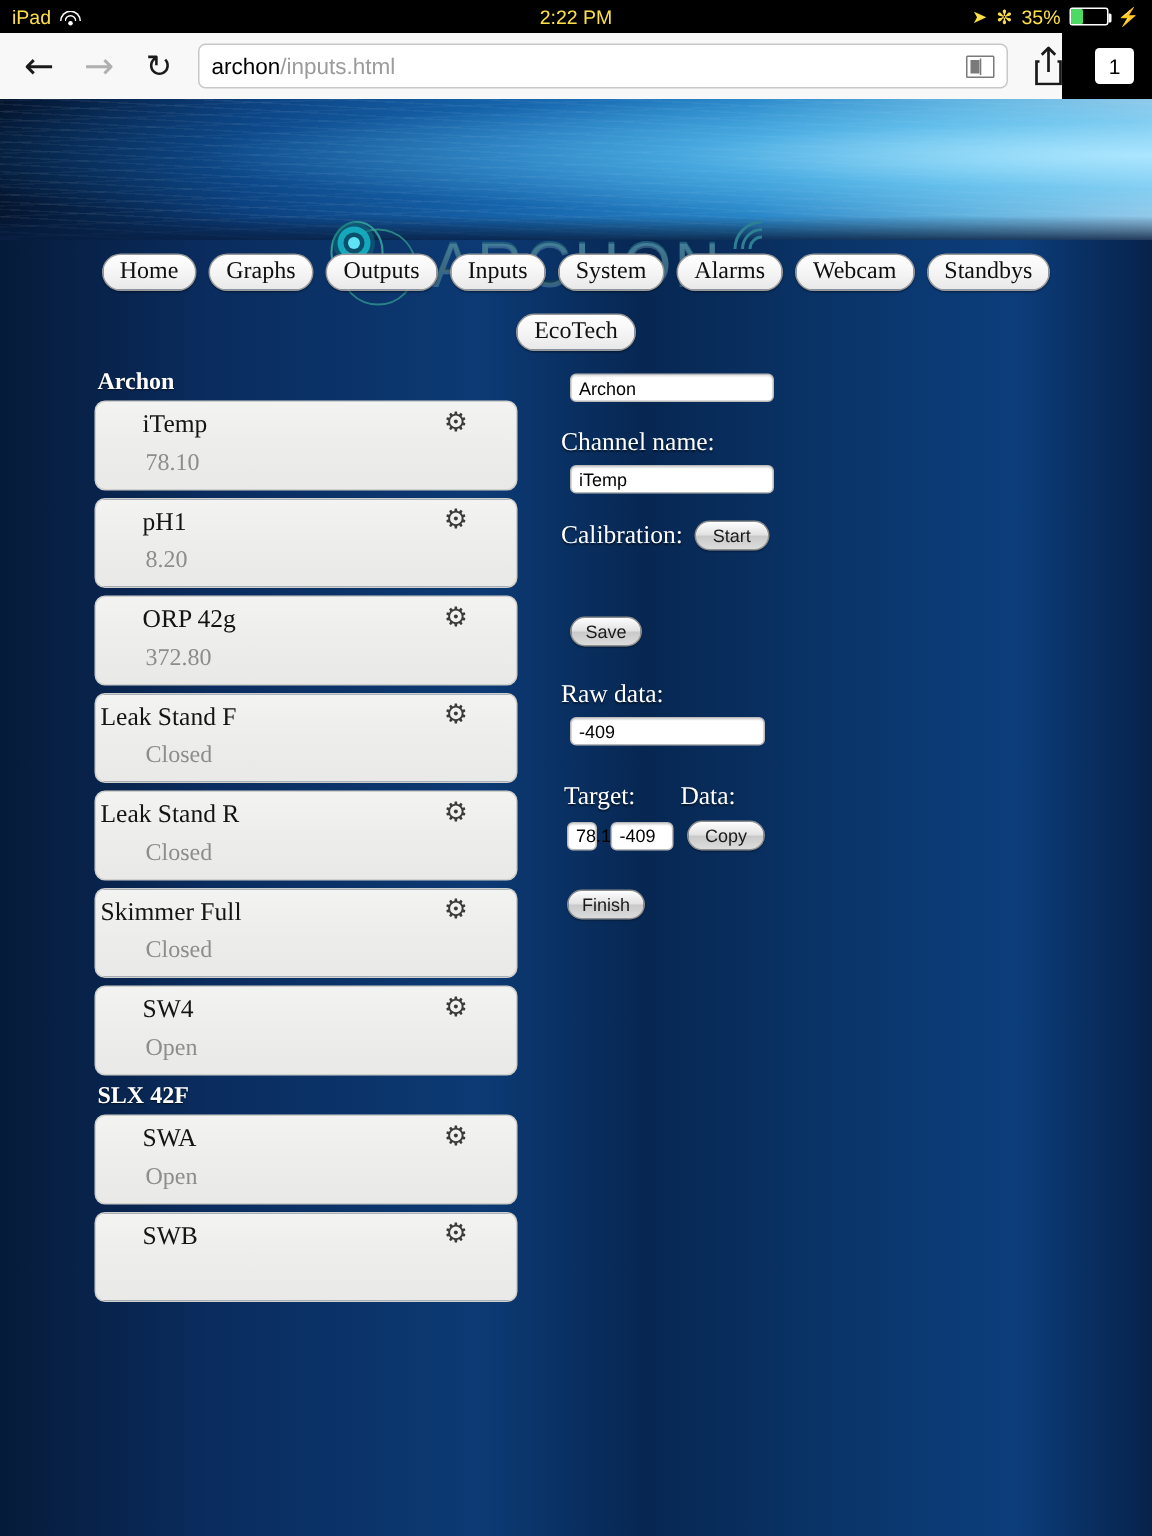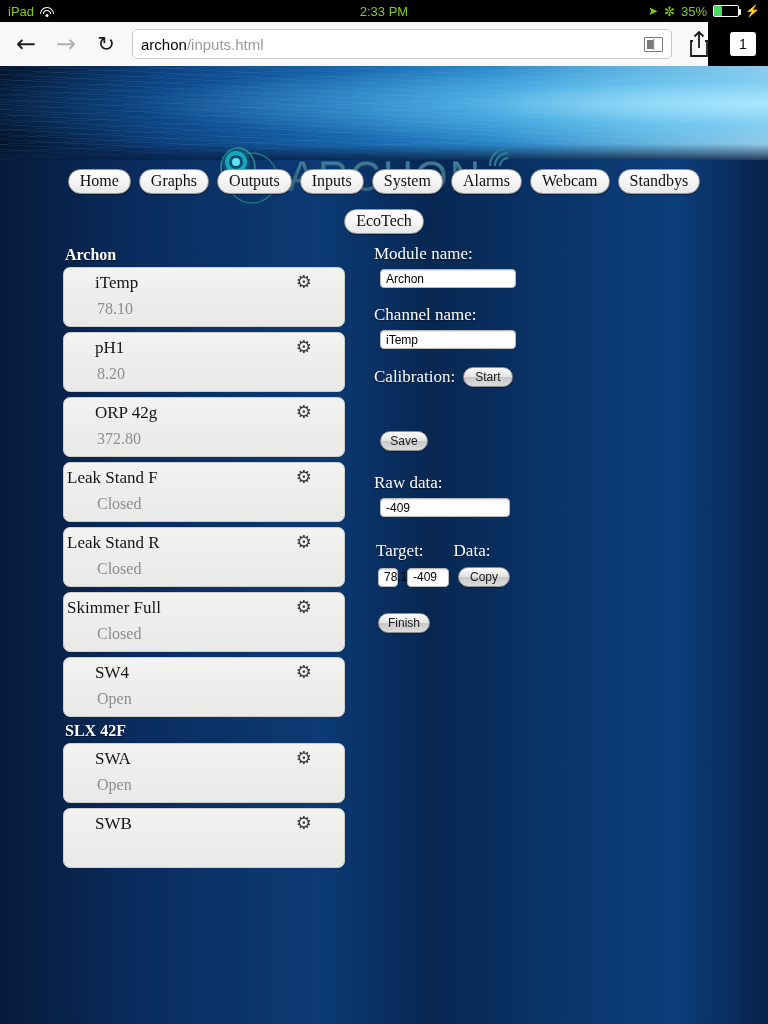--- a/index.html
+++ b/index.html
@@ -7,21 +7,21 @@
     width: 768px; height: 1024px;
     overflow: hidden;
     font-family: "Liberation Serif", serif;
     background: #000;
   }
   #screen { position: relative; width: 768px; height: 1024px; overflow: hidden; }
 
   
   #statusbar {
     position: absolute; top: 0; left: 0; width: 768px; height: 22px;
-    background: #000; color: #84cc16;
+    background: #000; color: #fde047;
     font-family: "Liberation Sans", sans-serif; font-size: 13px;
     display: flex; align-items: center; justify-content: space-between;
     padding: 0 8px;
   }
   .sb-left, .sb-right { display: flex; align-items: center; gap: 6px; }
   .sb-center { position: absolute; left: 0; right: 0; text-align: center; font-size: 13px; }
   .wifi-ico { display: inline-block; width: 14px; height: 11px; position: relative; }
   .wifi-ico i {
     position: absolute; border: 1.5px solid #fff; border-bottom: none;
     border-radius: 50% 50% 0 0 / 100% 100% 0 0; left: 50%; transform: translateX(-50%);
@@ -217,21 +217,21 @@
 
   <div id="statusbar">
     <div class="sb-left">
       <span>iPad</span>
       <span class="wifi-ico">
           <i></i>
           <i></i>
           <i></i>
         </span>
     </div>
-    <div class="sb-center">2:33 PM</div>
+    <div class="sb-center">2:22 PM</div>
     <div class="sb-right">
       <span class="loc-arrow">➤</span>
       <span class="bt-ico">✼</span>
       <span>35%</span>
       <span class="battery">
           <span id="batt-fill" style="width: 35%;"></span>
         </span>
       <span class="bolt">⚡</span>
     </div>
   </div>
@@ -338,21 +338,20 @@
           <div class="gear">⚙</div>
           <div class="card-value">Open</div>
         </div>
         <div class="card">
           <div class="card-name indent">SWB</div>
           <div class="gear">⚙</div>
         </div>
       </div>
 
     <div id="form">
-      <div class="f-label">Module name:</div>
       <div class="f-input" style="width:136px; margin:5px 0 17px 6px;">
         <span>Archon</span>
       </div>
 
       <div class="f-label">Channel name:</div>
       <div class="f-input" style="width:136px; margin:5px 0 18px 6px;">
         <span>iTemp</span>
       </div>
 
       <div class="row" style="gap:8px; margin-bottom:44px;">

